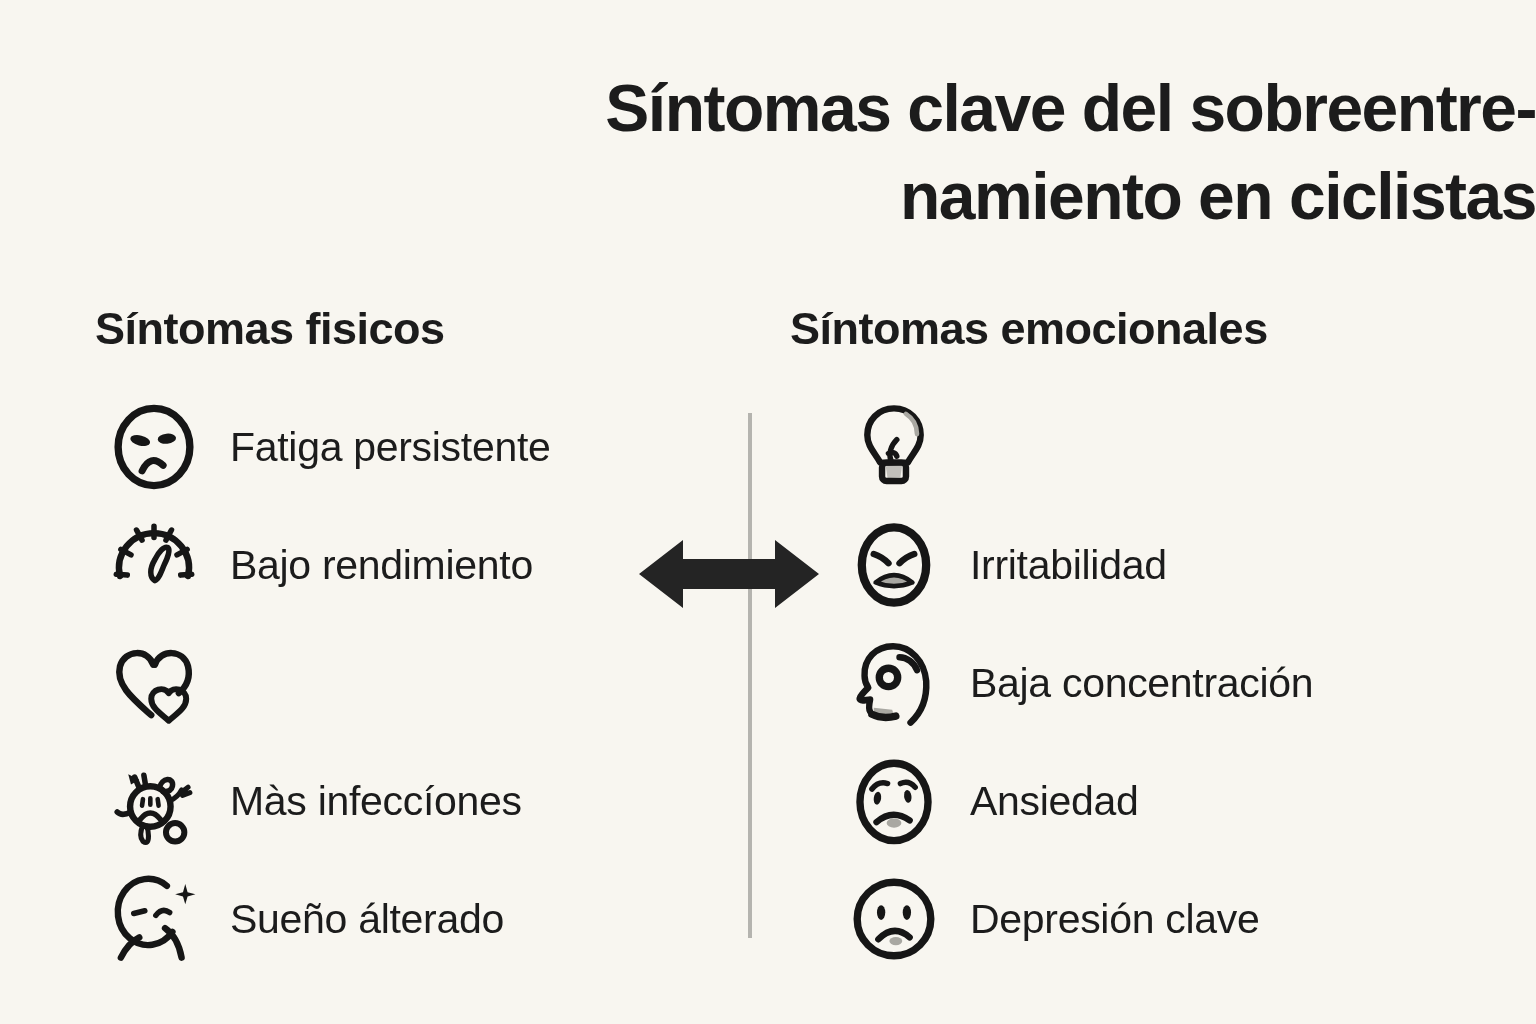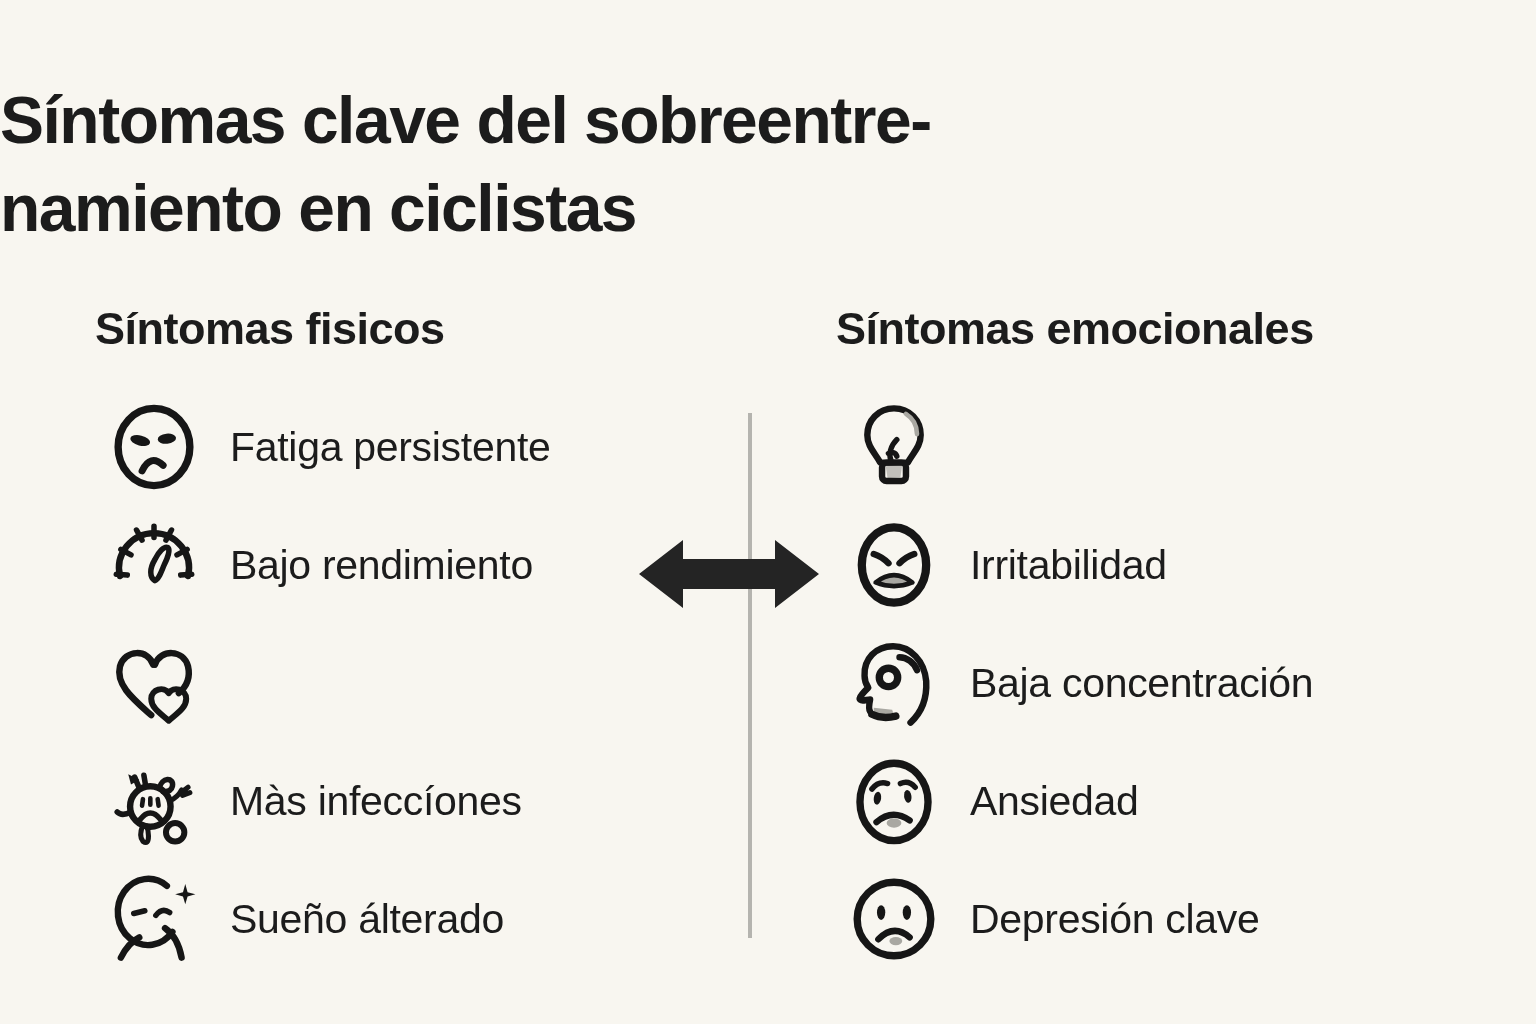--- a/index.html
+++ b/index.html
@@ -9,30 +9,30 @@
   *{box-sizing:border-box;margin:0;padding:0;}
   html,body{width:1536px;height:1024px;}
   body{
     background:var(--bg);
     font-family:"Liberation Sans", sans-serif;
     color:var(--ink);
     position:relative;
     overflow:hidden;
   }
   .title{
-    position:absolute; top:76px; left:0; width:1536px;
-    text-align:left; font-weight:700; font-size:66px; line-height:88px;
+    position:absolute; top:64px; left:0; width:1536px;
+    text-align:right; font-weight:700; font-size:66px; line-height:88px;
     letter-spacing:-1.5px; color:var(--ink);
   }
   .col-heading{
     position:absolute; top:303px; text-align:left;
     font-weight:700; font-size:45px; letter-spacing:-0.5px; color:var(--ink);
   }
   .col-heading.left{left:95px; width:580px;}
-  .col-heading.right{left:836px; width:575px;}
+  .col-heading.right{left:790px; width:575px;}
   .col{
     position:absolute; top:388px; display:flex; flex-direction:column;
   }
   .col.left{left:108px; width:560px;}
   .col.right{left:848px; width:620px;}
   .row{
     height:118px; display:flex; align-items:center;
   }
   .icon-box{
     width:92px; height:92px; flex:0 0 92px; display:flex;

